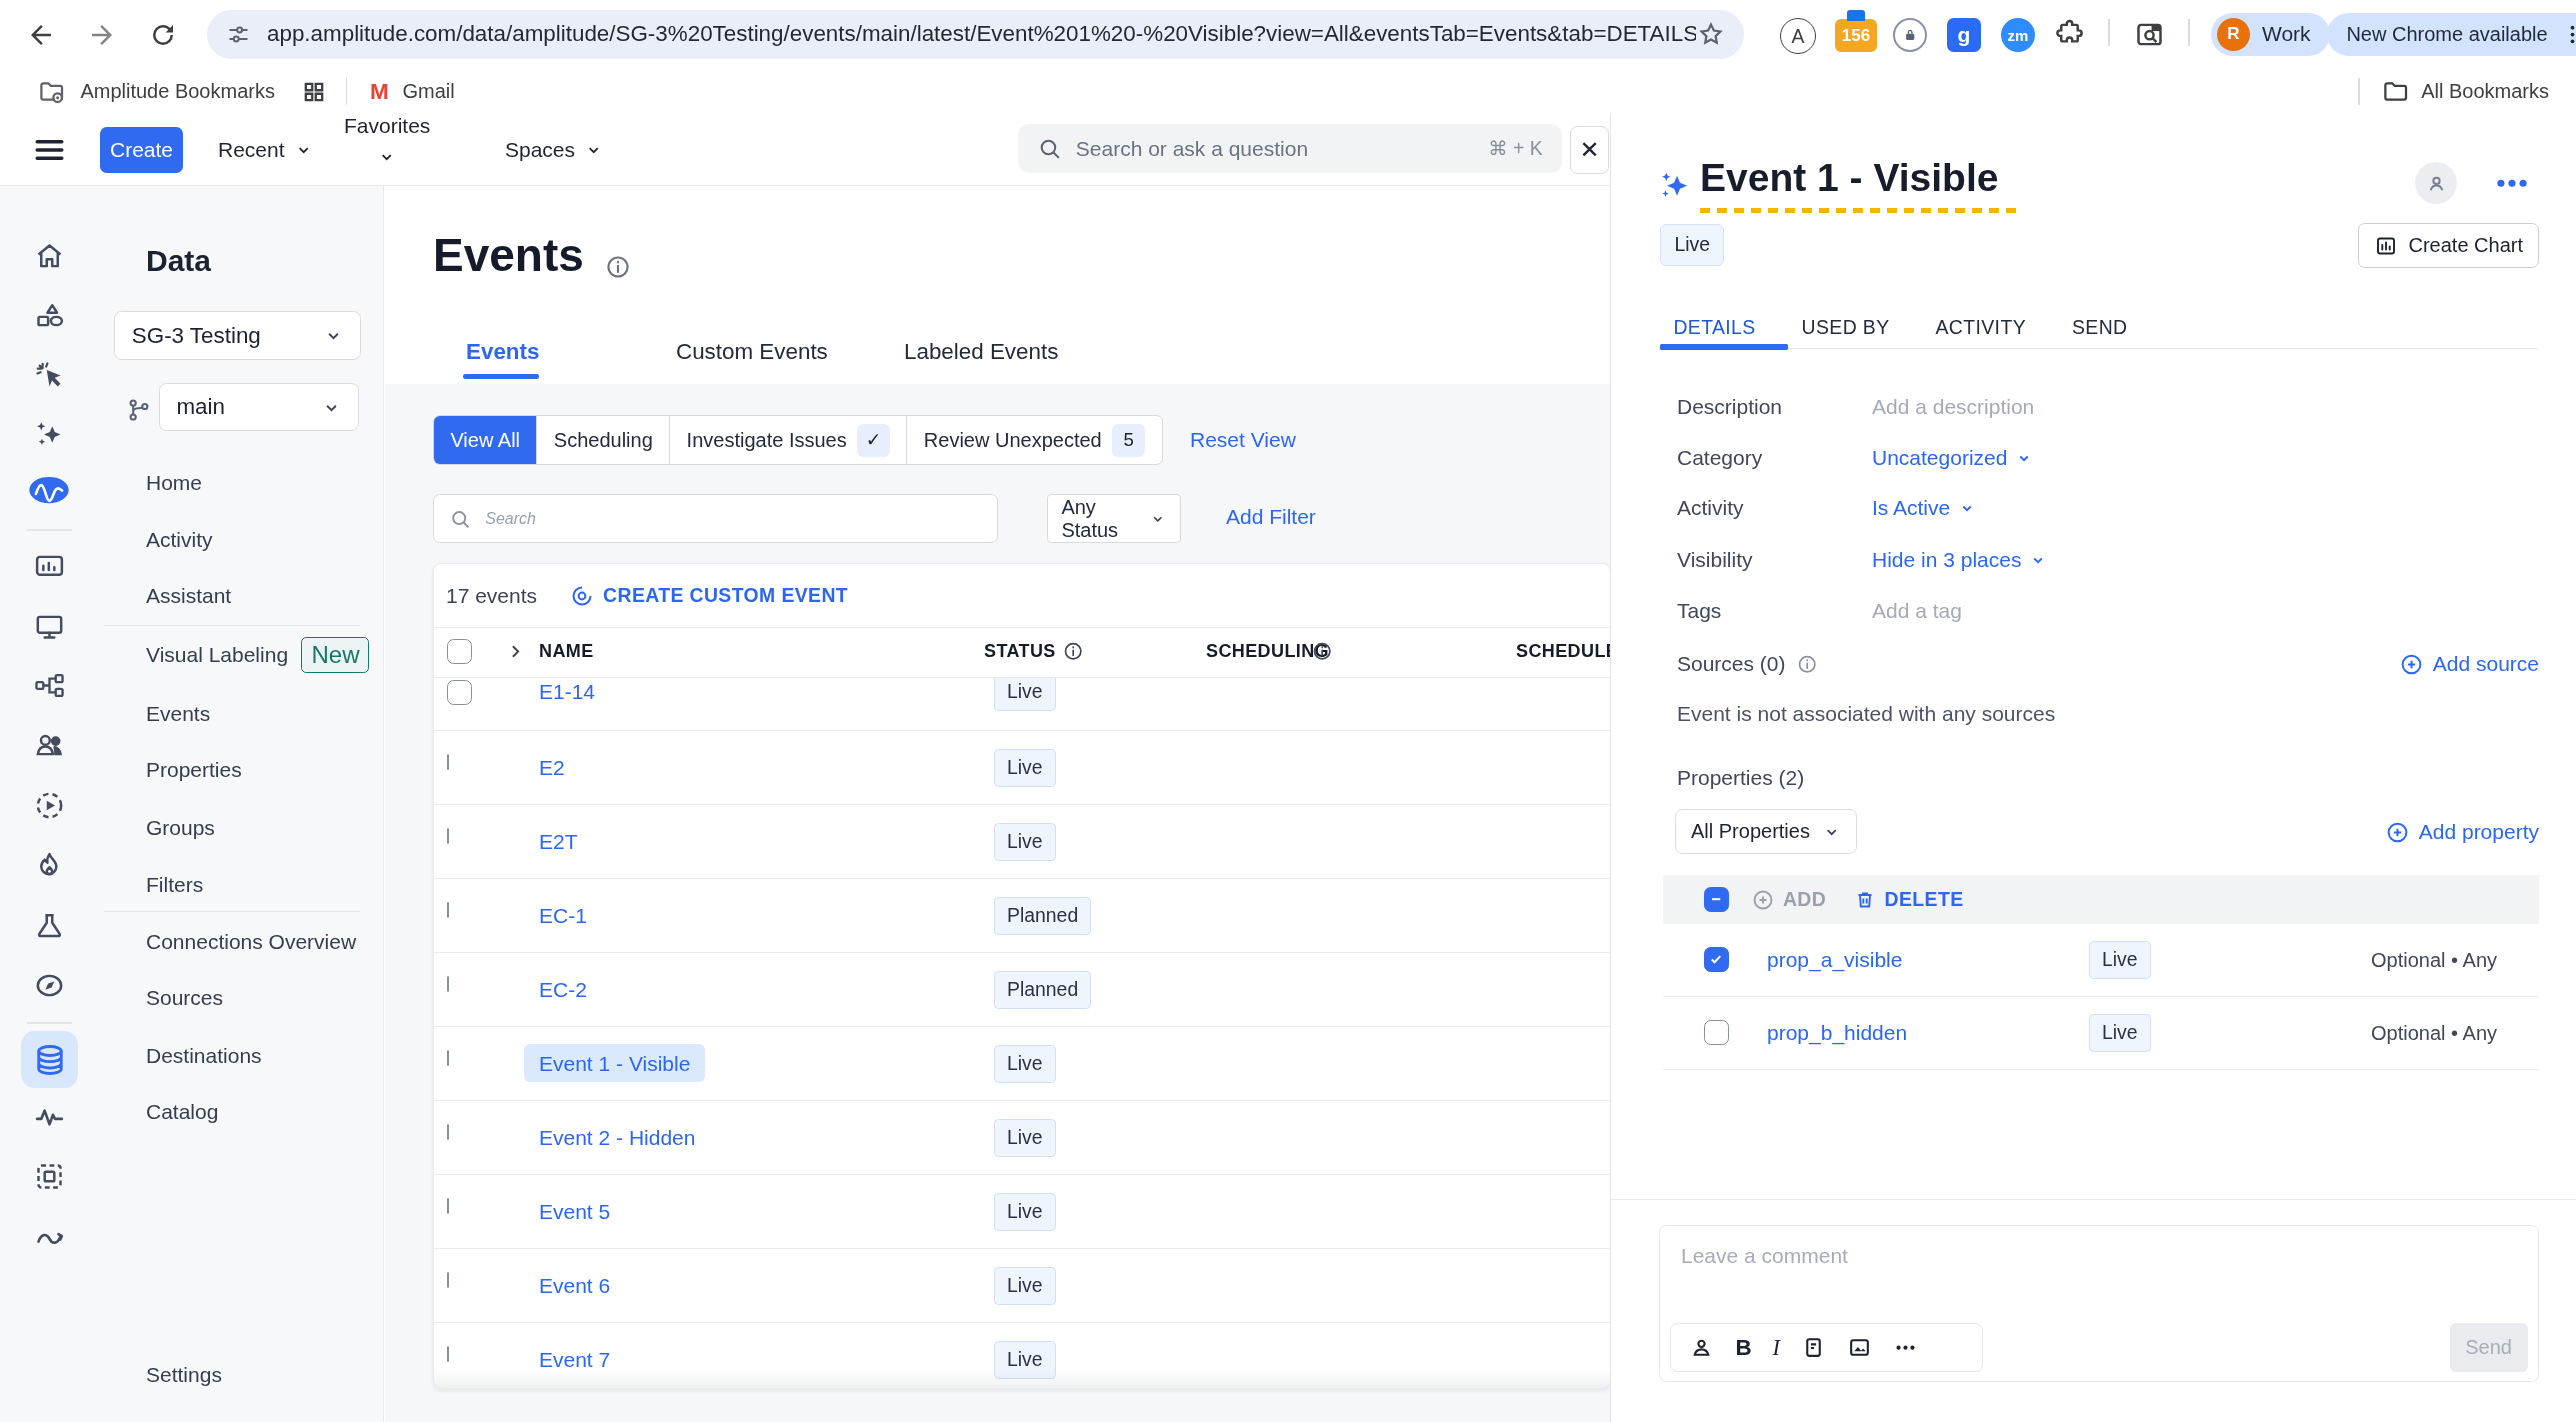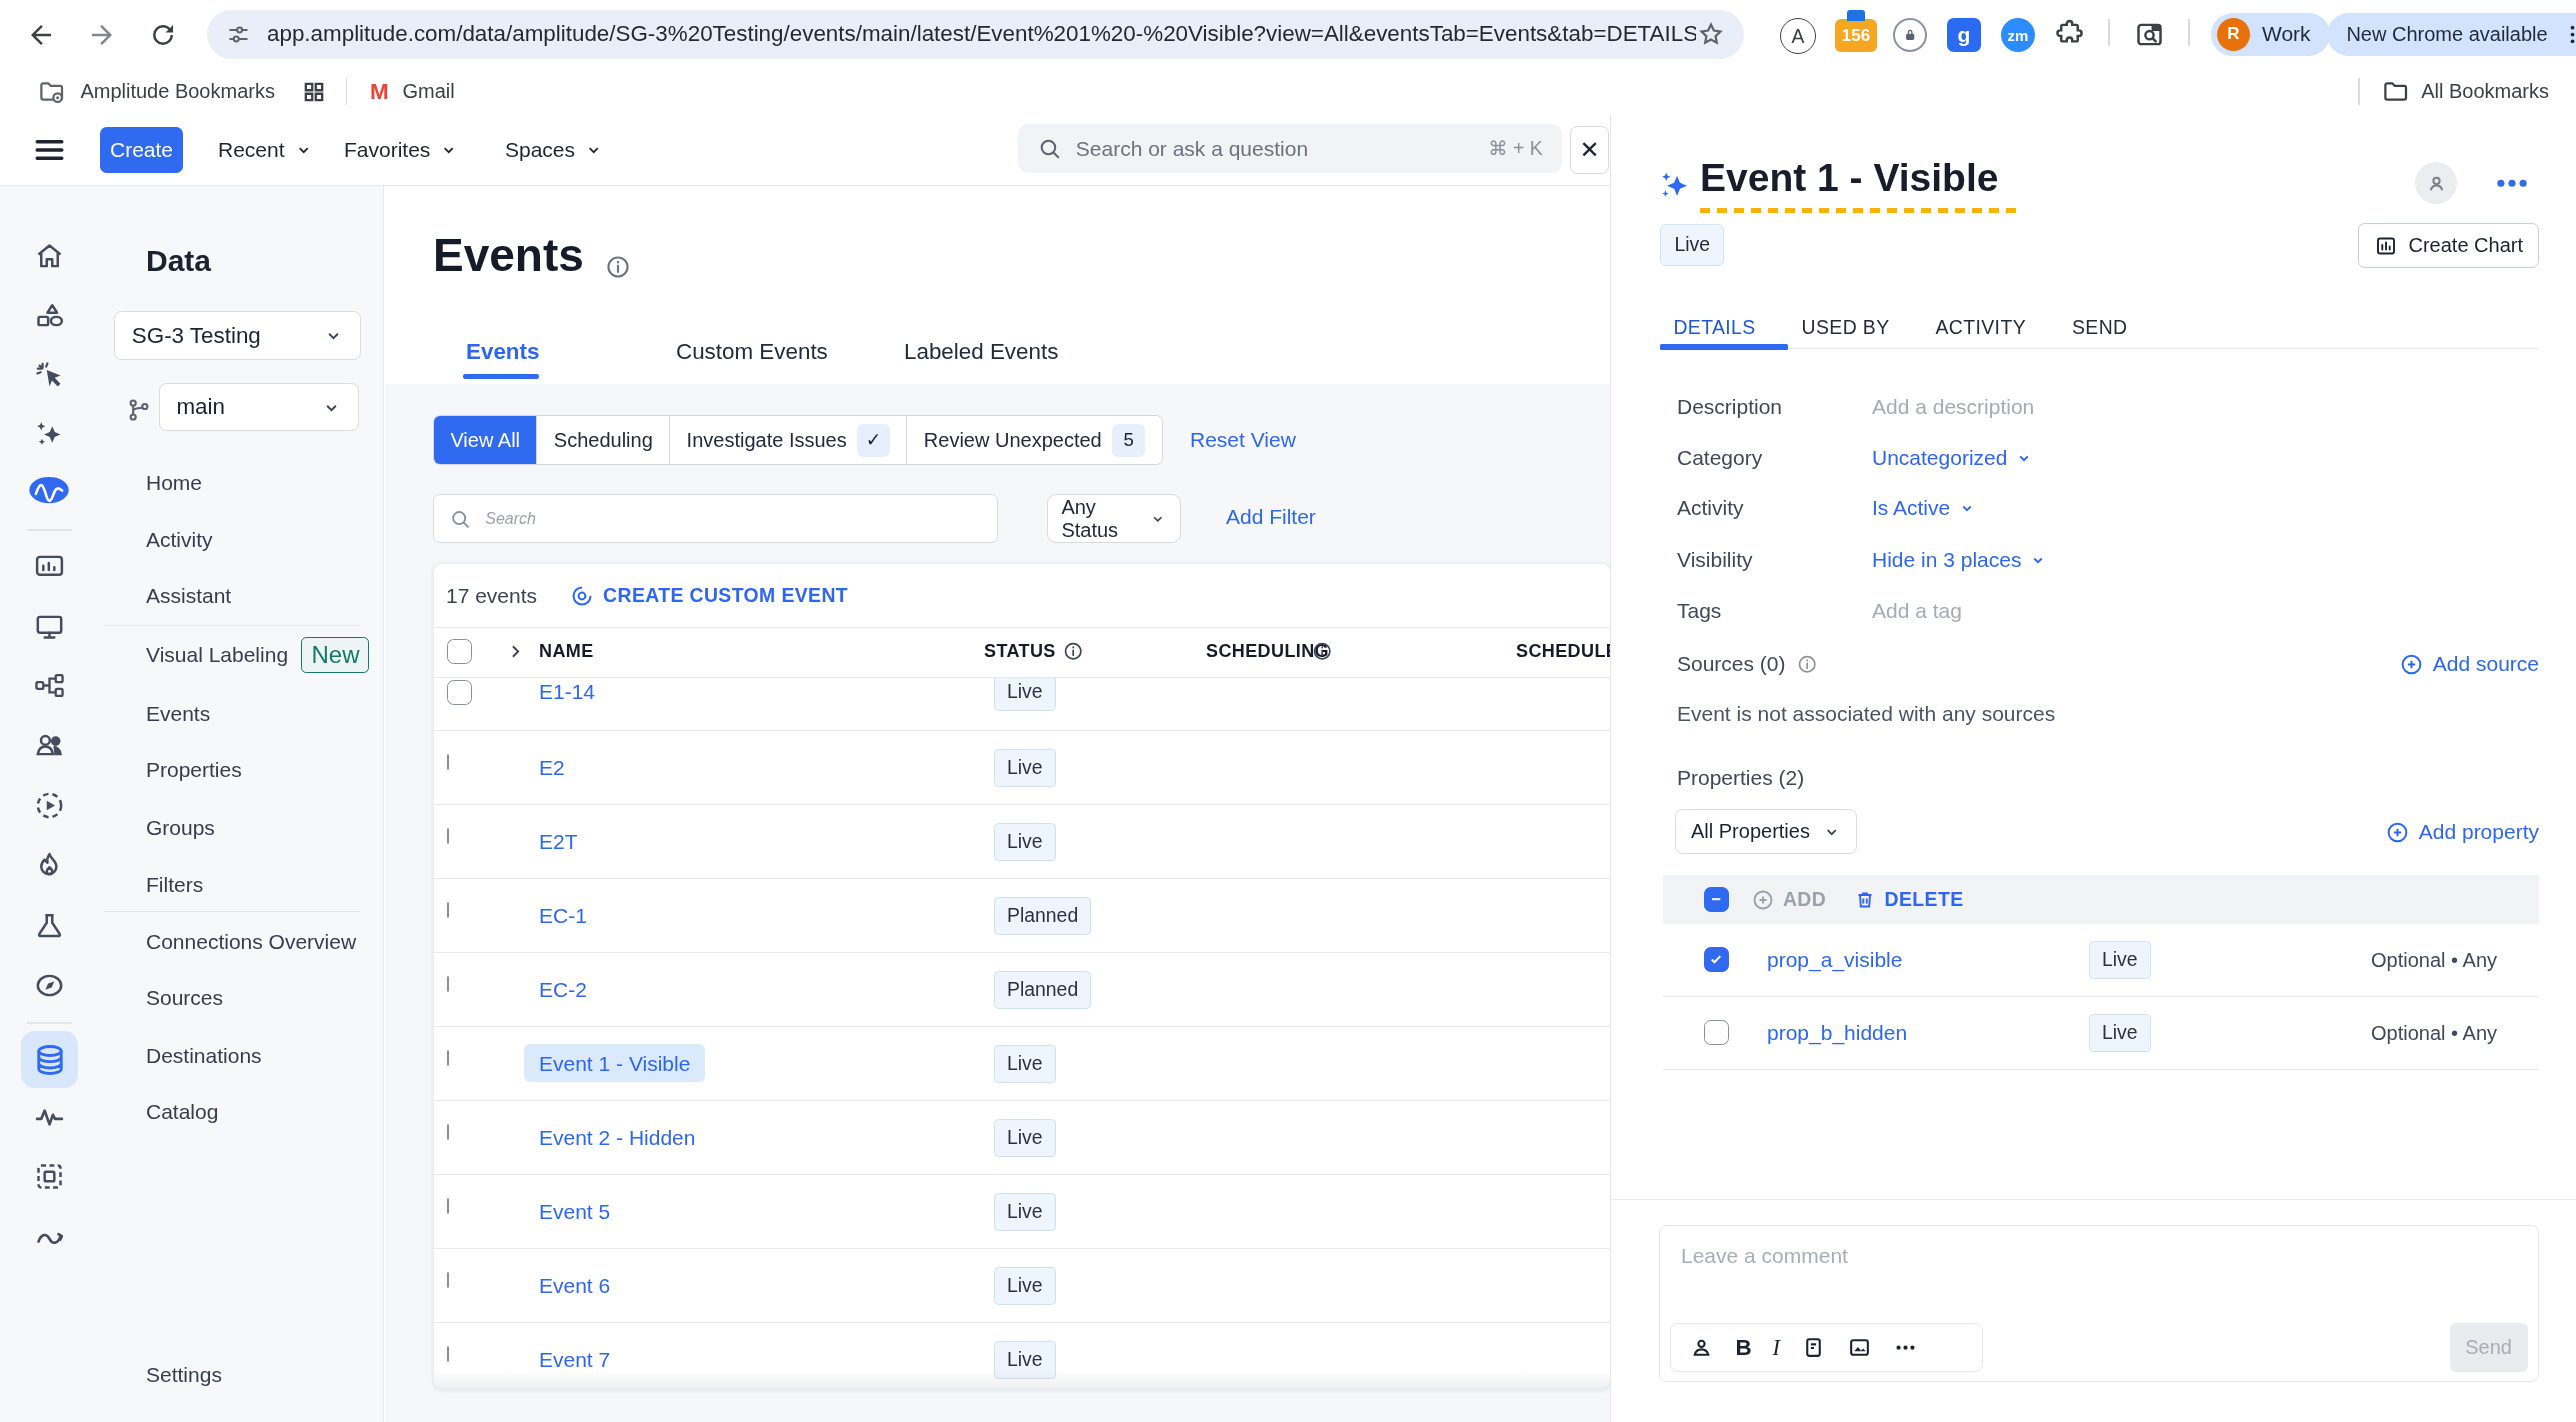--- a/index.html
+++ b/index.html
@@ -60,21 +60,21 @@
   .seg:first-child{border-left:none;}
   .seg.active{background:#2f6af0;color:#fff;}
   .segbadge{width:33px;height:33px;border-radius:6px;background:#e7effd;display:flex;align-items:center;justify-content:center;
     font-size:18.6px;color:#1b2330;}
   .bluelink{color:#2c66f2;}
   .tsearch{position:absolute;left:48px;top:110px;width:565px;height:49px;background:#fff;border:0.7px solid #d8dadf;
     border-radius:6.7px;display:flex;align-items:center;padding:0 15px;gap:12px;box-sizing:border-box;}
   .tsearch input{border:none;outline:none;font-size:16px;width:100%;font-family:Liberation Sans, sans-serif;color:#1f2430;background:transparent;}
   .tsearch input::placeholder{font-style:italic;color:#9aa1ab;}
   .statusdd{position:absolute;left:662px;top:110px;width:134px;height:49px;background:#fff;border:0.7px solid #d8dadf;
-    border-radius:9px;display:flex;align-items:center;justify-content:space-between;padding:0 13.4px;box-sizing:border-box;
+    border-radius:4px;display:flex;align-items:center;justify-content:space-between;padding:0 13.4px;box-sizing:border-box;
     font-size:20px;color:#232a3b;}
   .card{position:absolute;left:48px;top:179px;width:1178px;height:826px;background:#fff;border:0.7px solid #e9ebef;
     border-radius:9px;box-shadow:0 1.5px 4.5px rgba(20,30,50,.08);box-sizing:border-box;overflow:hidden;}
   .cardtop{position:relative;height:63px;display:flex;align-items:center;padding-left:12px;gap:33px;}
   .count{font-size:21px;color:#3c4454;}
   .ccelink{display:flex;align-items:center;gap:9px;font-size:19.4px;font-weight:bold;color:#2c66f2;letter-spacing:0.4px;}
   .thead{position:relative;height:49px;border-top:0.7px solid #e9eaee;border-bottom:0.7px solid #e9eaee;font-size:18px;
     font-weight:bold;color:#151b28;letter-spacing:0.4px;}
   .chk{width:25px;height:25px;border:1.5px solid #899097;border-radius:6.7px;background:#fff;box-sizing:border-box;}
   .chk.checked{background:#2f6af0;border-color:#2f6af0;display:flex;align-items:center;justify-content:center;}
@@ -238,21 +238,21 @@
           <path d="M3 4h18M3 10h18M3 16h18"></path>
         </svg>
     </div>
     <div class="createbtn">Create</div>
     <div class="menuitem" style="left:218px;justify-content:center;">
       <span>Recent</span>
       <svg width="19.4" height="19.4" viewBox="0 0 24 24" fill="none" stroke="#1f2430" stroke-width="2.2">
           <path d="M7 10l5 5 5-5"></path>
         </svg>
     </div>
-    <div class="menuitem" style="left:344px;">
+    <div class="menuitem" style="left:344px;flex-direction:column;">
       <span>Favorites</span>
       <svg width="19.4" height="19.4" viewBox="0 0 24 24" fill="none" stroke="#1f2430" stroke-width="2.2">
           <path d="M7 10l5 5 5-5"></path>
         </svg>
     </div>
     <div class="menuitem" style="left:505px;">
       <span>Spaces</span>
       <svg width="19.4" height="19.4" viewBox="0 0 24 24" fill="none" stroke="#1f2430" stroke-width="2.2">
           <path d="M7 10l5 5 5-5"></path>
         </svg>

